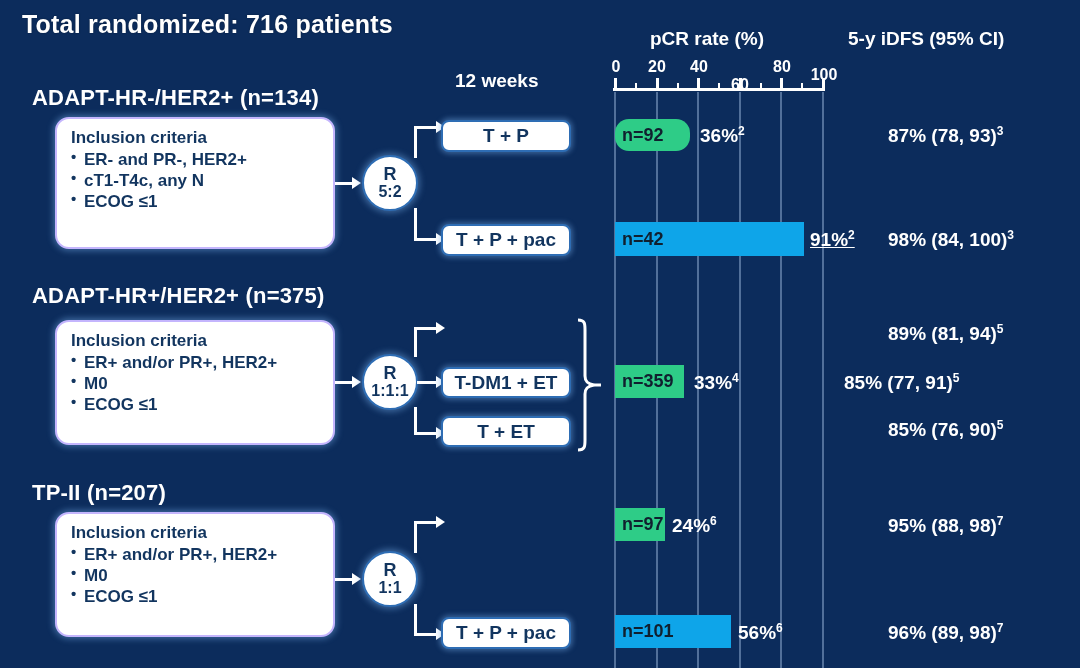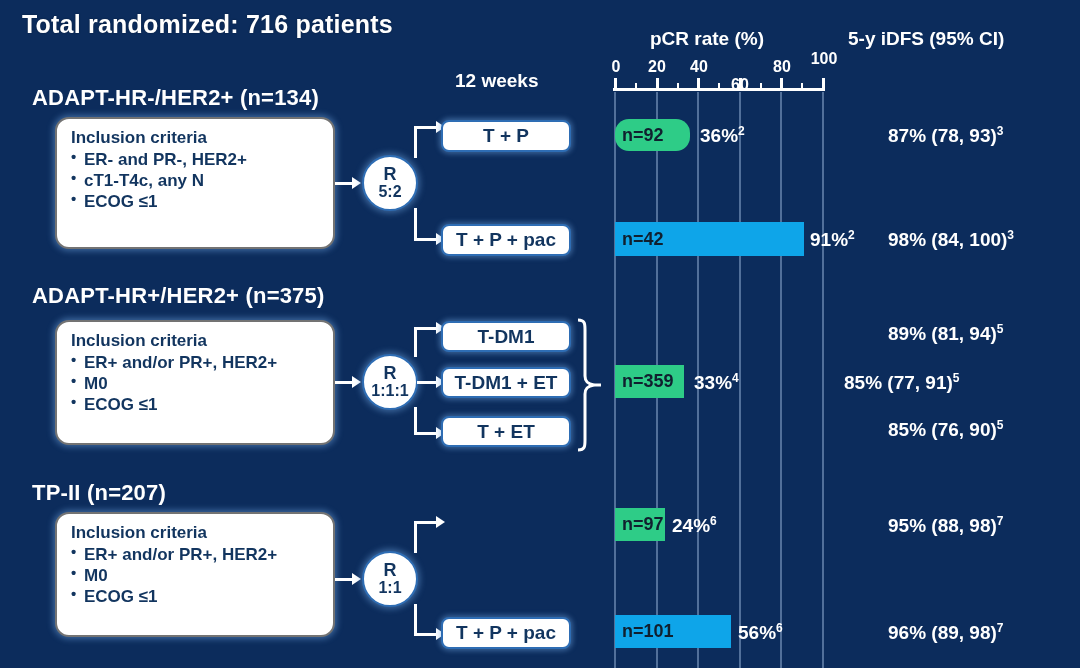--- a/index.html
+++ b/index.html
@@ -32,21 +32,21 @@
     left:455px;top:70px;
     font-size:19px;font-weight:bold;color:#ffffff;white-space:nowrap;
   }
   .col-head{
     font-size:19px;font-weight:bold;color:#ffffff;white-space:nowrap;
   }
 
   
   .crit-box{
     background:#ffffff;
-    border:2px solid #737373;
+    border:2px solid #c4b5fd;
     border-radius:14px;
     box-shadow:0 0 6px 2px rgba(120,175,235,.45);
     color:#12355f;
     box-sizing:border-box;
     padding:9px 12px 6px 14px;
   }
   .crit-title{
     font-size:17px;font-weight:bold;color:#12355f;line-height:1.15;
     margin-bottom:1px;white-space:nowrap;
   }
@@ -150,21 +150,21 @@
     <div class="tick-minor" style="left:677px;top:83px;"></div>
     <div class="tick-minor" style="left:718px;top:83px;"></div>
     <div class="tick-minor" style="left:760px;top:83px;"></div>
     <div class="tick-minor" style="left:801px;top:83px;"></div>
 
     <div class="tick-lbl" style="left:616px;top:58px;">0</div>
     <div class="tick-lbl" style="left:657px;top:58px;">20</div>
     <div class="tick-lbl" style="left:699px;top:58px;">40</div>
     <div class="tick-lbl" style="left:740px;top:58px;margin-top:18px;">60</div>
     <div class="tick-lbl" style="left:782px;top:58px;">80</div>
-    <div class="tick-lbl" style="left:824px;top:50px;">100</div>
+    <div class="tick-lbl" style="left:824px;top:66px;">100</div>
 
     <div class="gridline" style="left:614px;top:92px;height:576px;"></div>
     <div class="gridline" style="left:656px;top:92px;height:576px;"></div>
     <div class="gridline" style="left:697px;top:92px;height:576px;"></div>
     <div class="gridline" style="left:739px;top:92px;height:576px;"></div>
     <div class="gridline" style="left:780px;top:92px;height:576px;"></div>
     <div class="gridline" style="left:822px;top:92px;height:576px;"></div>
   </div>
 
   <div class="abs cohort-title" style="left:32px;top:85px;">ADAPT-HR-/HER2+ (n=134)</div>
@@ -200,21 +200,21 @@
   <div class="bar bar-green" style="left:615px;top:119px;width:75px;height:32px;border-radius:14px;">
     <span class="bar-n">n=92</span>
   </div>
   <div class="pcr-val" style="left:700px;top:124px;">
     <span>36%</span><sup>2</sup>
   </div>
 
   <div class="bar bar-orange" style="left:615px;top:222px;width:189px;height:34px;">
     <span class="bar-n">n=42</span>
   </div>
-  <div class="pcr-val" style="left:810px;top:228px;">
+  <div class="pcr-val" style="left:810px;top:228px;text-decoration:underline;">
     <span>91%</span><sup>2</sup>
   </div>
 
   <div class="idfs" style="left:888px;top:124px;">
     <span>87% (78, 93)</span><sup>3</sup>
   </div>
   <div class="idfs" style="left:888px;top:228px;">
     <span>98% (84, 100)</span><sup>3</sup>
   </div>
 
@@ -241,21 +241,20 @@
   <div class="abs line-h" style="left:414px;top:327px;width:25px;"></div>
   <div class="abs arrow-r" style="left:436px;top:322px;"></div>
 
   <div class="abs line-h" style="left:417px;top:381px;width:22px;"></div>
   <div class="abs arrow-r" style="left:436px;top:376px;"></div>
 
   <div class="abs line-v" style="left:414px;top:407px;height:28px;"></div>
   <div class="abs line-h" style="left:414px;top:432px;width:25px;"></div>
   <div class="abs arrow-r" style="left:436px;top:427px;"></div>
 
-  <div class="abs arm-box" style="left:441px;top:321px;width:130px;height:31px;">T-DM1</div>
   <div class="abs arm-box" style="left:441px;top:367px;width:130px;height:31px;">T-DM1 + ET</div>
   <div class="abs arm-box" style="left:441px;top:416px;width:130px;height:31px;">T + ET</div>
 
   <div class="abs brace" style="left:574px;top:318px;">
     <svg width="28" height="134" viewBox="0 0 28 134">
       <path d="M4 2 C 11 2, 11 6, 11 12 L 11 58 C 11 64, 14 66, 20 67 C 14 68, 11 70, 11 76 L 11 122 C 11 128, 11 132, 4 132" fill="none" stroke="#ffffff" stroke-width="3"></path>
       <path d="M20 67 L 27 67" stroke="#ffffff" stroke-width="3" fill="none"></path>
     </svg>
   </div>
 

